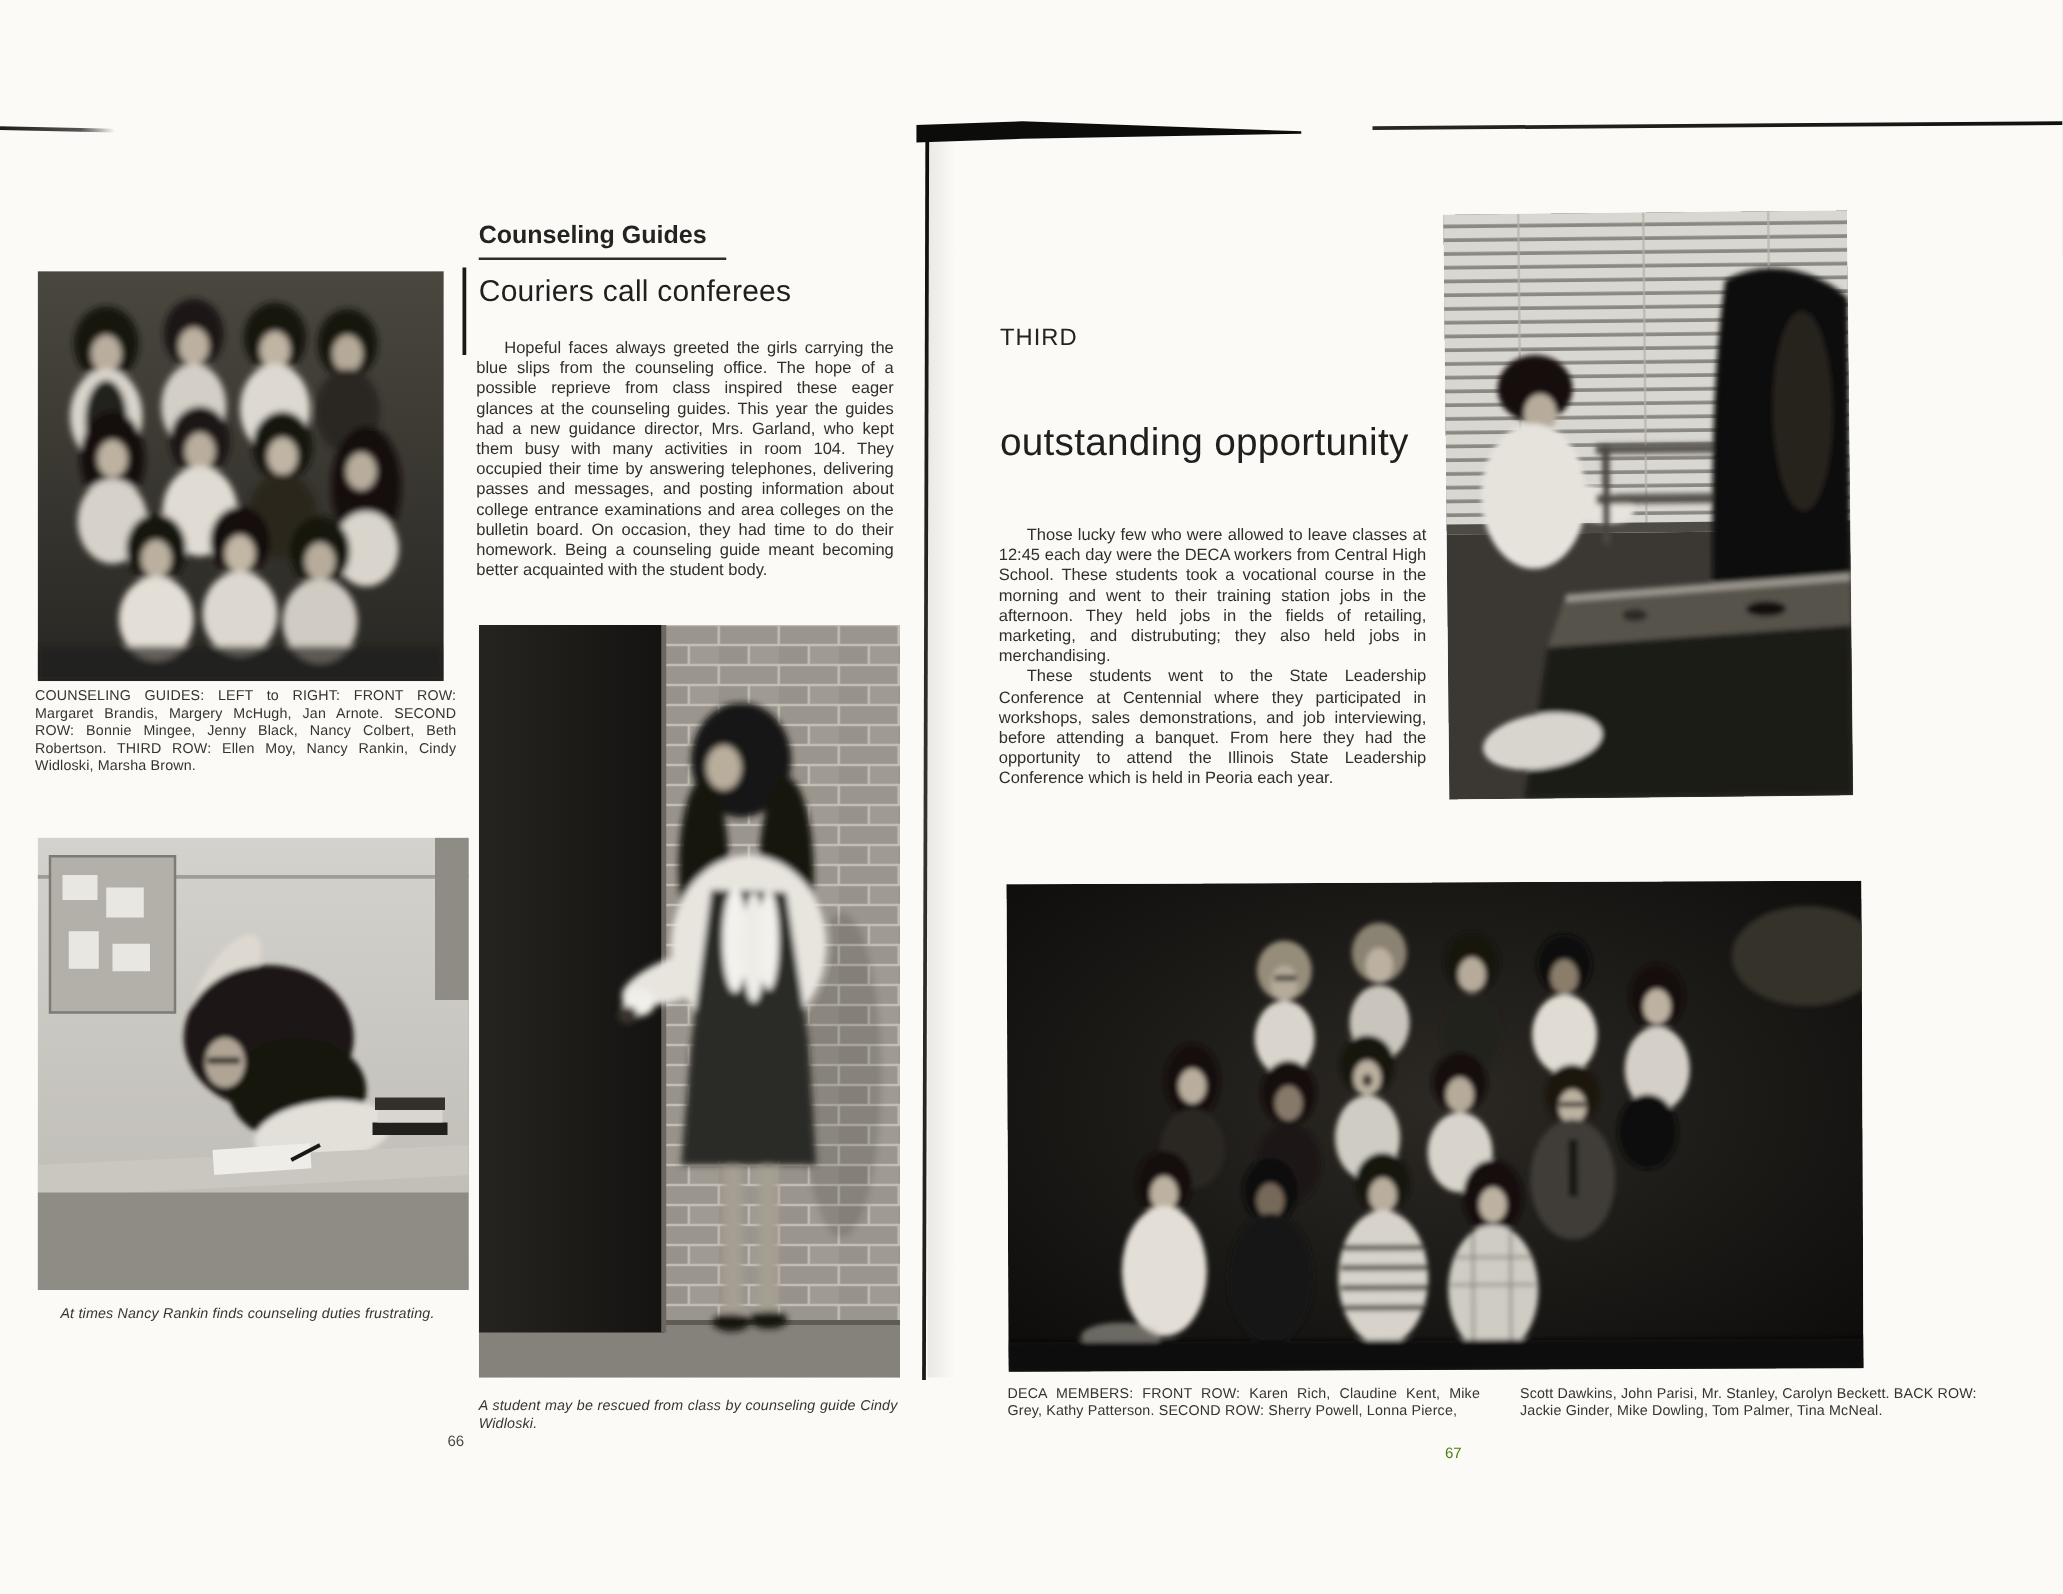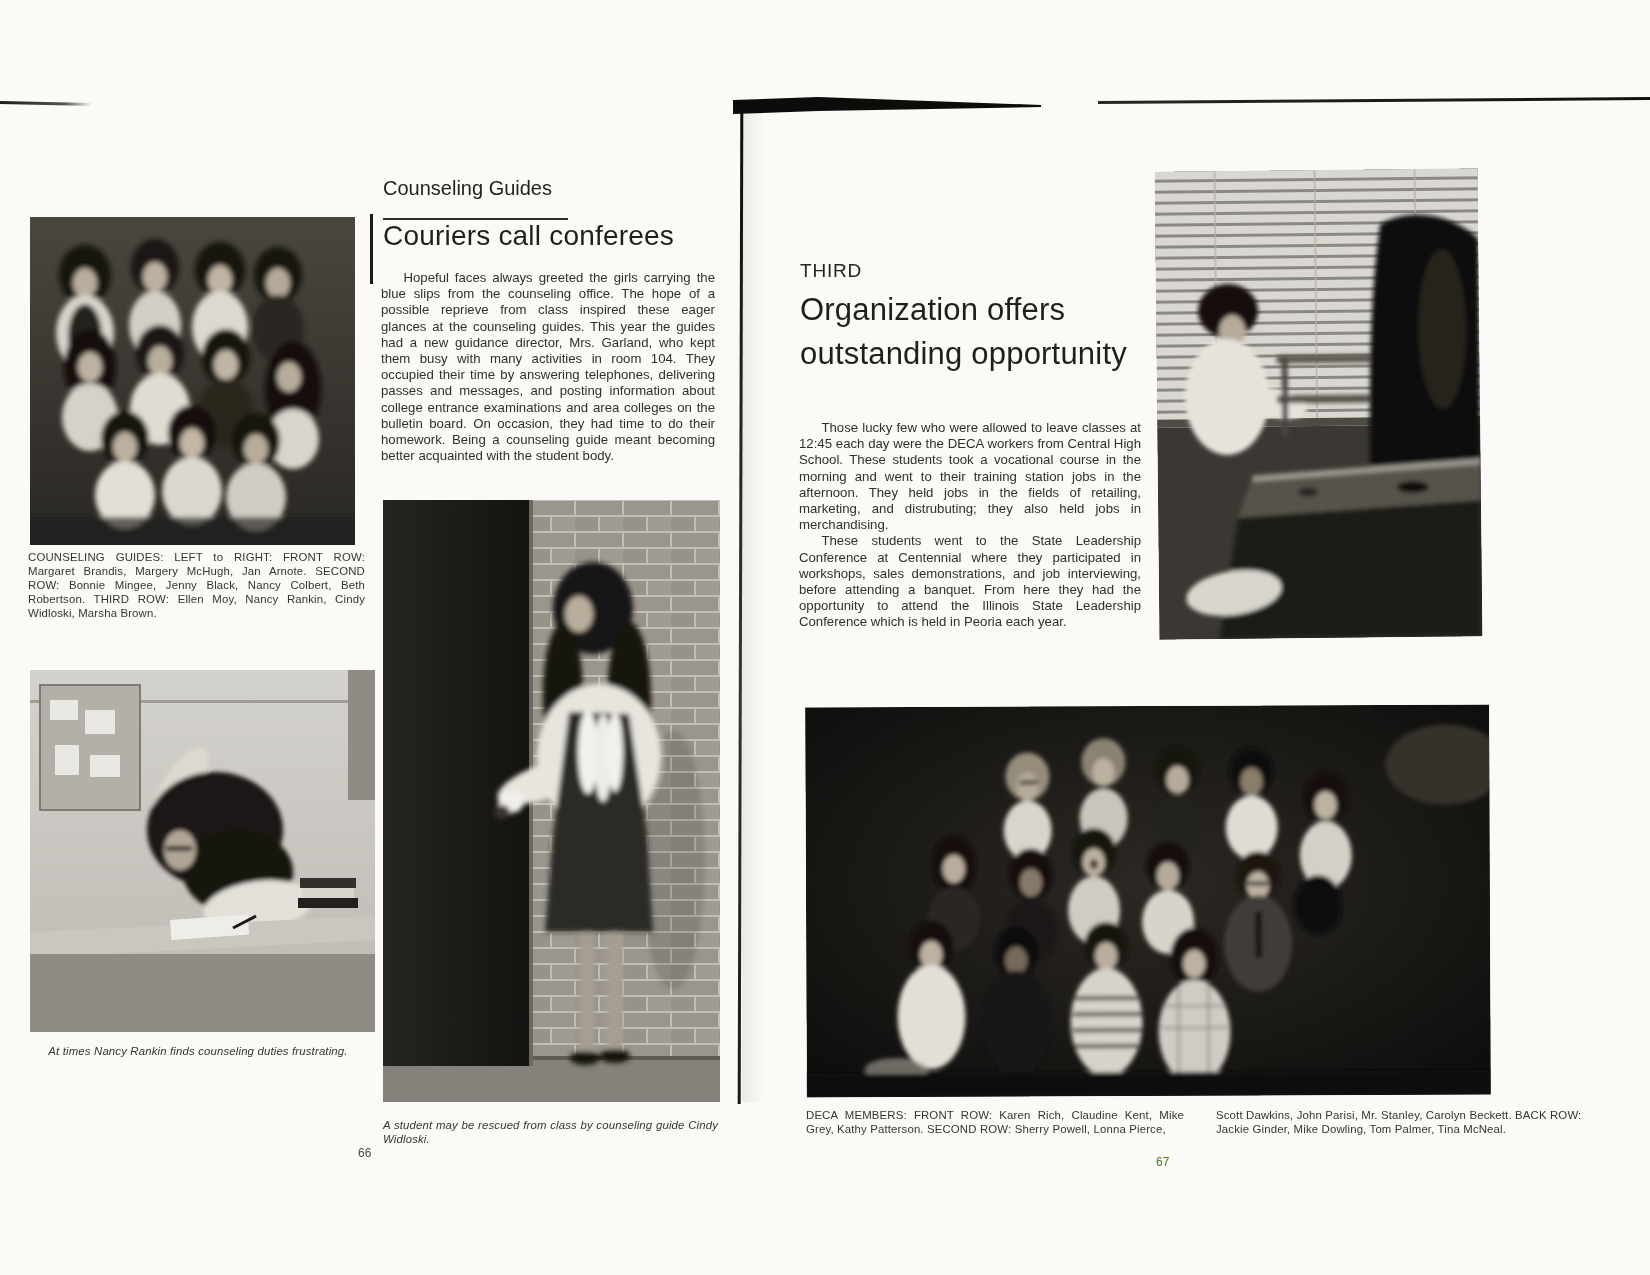--- a/index.html
+++ b/index.html
@@ -4,22 +4,22 @@
 <style>
   html,body{margin:0;padding:0;background:#e9e7e2;}
   .scan{position:relative;width:1650px;height:1275px;background:#fbfaf7;overflow:hidden;
         font-family:"Liberation Sans", sans-serif;color:#2e2d2b;}
   .abs{position:absolute;}
   .photo{position:absolute;overflow:hidden;box-shadow:inset 0 0 0 1px rgba(0,0,0,.25), inset 0 0 14px rgba(0,0,0,.18);}
   .photo svg{display:block;width:100%;height:100%;}
   .caption{font-size:11.4px;line-height:14px;letter-spacing:.15px;color:#343432;text-align:justify;}
   .caption.italic{font-style:italic;text-align:center;}
   .section-label{font-size:20px;color:#232321;}
-  .section-label.underlined{border-bottom:2px solid #2d2d2b;padding-bottom:18px;padding-right:16px;display:inline-block;}
-  .headline{font-size:28px;color:#1f1f1d;letter-spacing:.2px;}
+  .section-label.underlined{border-bottom:2px solid #2d2d2b;padding-bottom:6px;padding-right:16px;display:inline-block;font-weight:bold;}
+  .headline{font-size:24px;color:#1f1f1d;letter-spacing:.2px;}
   .headline-right{font-size:31px;line-height:44px;color:#1f1f1d;letter-spacing:.2px;}
   .body-text{font-size:13.2px;line-height:16.2px;text-align:justify;color:#2f2f2d;}
   .body-text p{margin:0;text-indent:1.7em;}
   .pagenum{font-size:12px;color:#4a4a48;}
   .pagenum.faint{color:#4d7c0f;}
   .artifact{position:absolute;background:#141412;}
 </style>
 </head>
 <body>
 
@@ -181,21 +181,20 @@
         <ellipse cx="232" cy="556" rx="15" ry="7" fill="#15130f"></ellipse>
       </g>
     </svg>
   </div>
 
   <div class="abs caption italic" style="left:383px;top:1118px;width:335px;text-align:justify;">A student may be rescued from class by counseling guide Cindy Widloski.</div>
 
   <div class="abs pagenum" style="left:358px;top:1146px;">66</div>
 
   <div class="abs section-label" style="left:800px;top:260px;letter-spacing:.8px;font-size:19px;">THIRD</div>
-  <div class="abs headline-right" style="left:800px;top:288px;">Organization offers</div>
   <div class="abs headline-right" style="left:800px;top:332px;">outstanding opportunity</div>
 
   <div class="abs body-text" style="left:799px;top:420px;width:342px;">
     <p>Those lucky few who were allowed to leave classes at 12:45 each day were the DECA workers from Central High School. These students took a vocational course in the morning and went to their training station jobs in the afternoon. They held jobs in the fields of retailing, marketing, and distrubuting; they also held jobs in merchandising.</p>
     <p>These students went to the State Leadership Conference at Centennial where they participated in workshops, sales demonstrations, and job interviewing, before attending a banquet. From here they had the opportunity to attend the Illinois State Leadership Conference which is held in Peoria each year.</p>
   </div>
 
   <div class="photo" style="left:1157px;top:170px;width:323px;height:468px;transform:rotate(-.6deg);">
     <svg viewBox="0 0 323 468" preserveAspectRatio="none">
       <defs>

